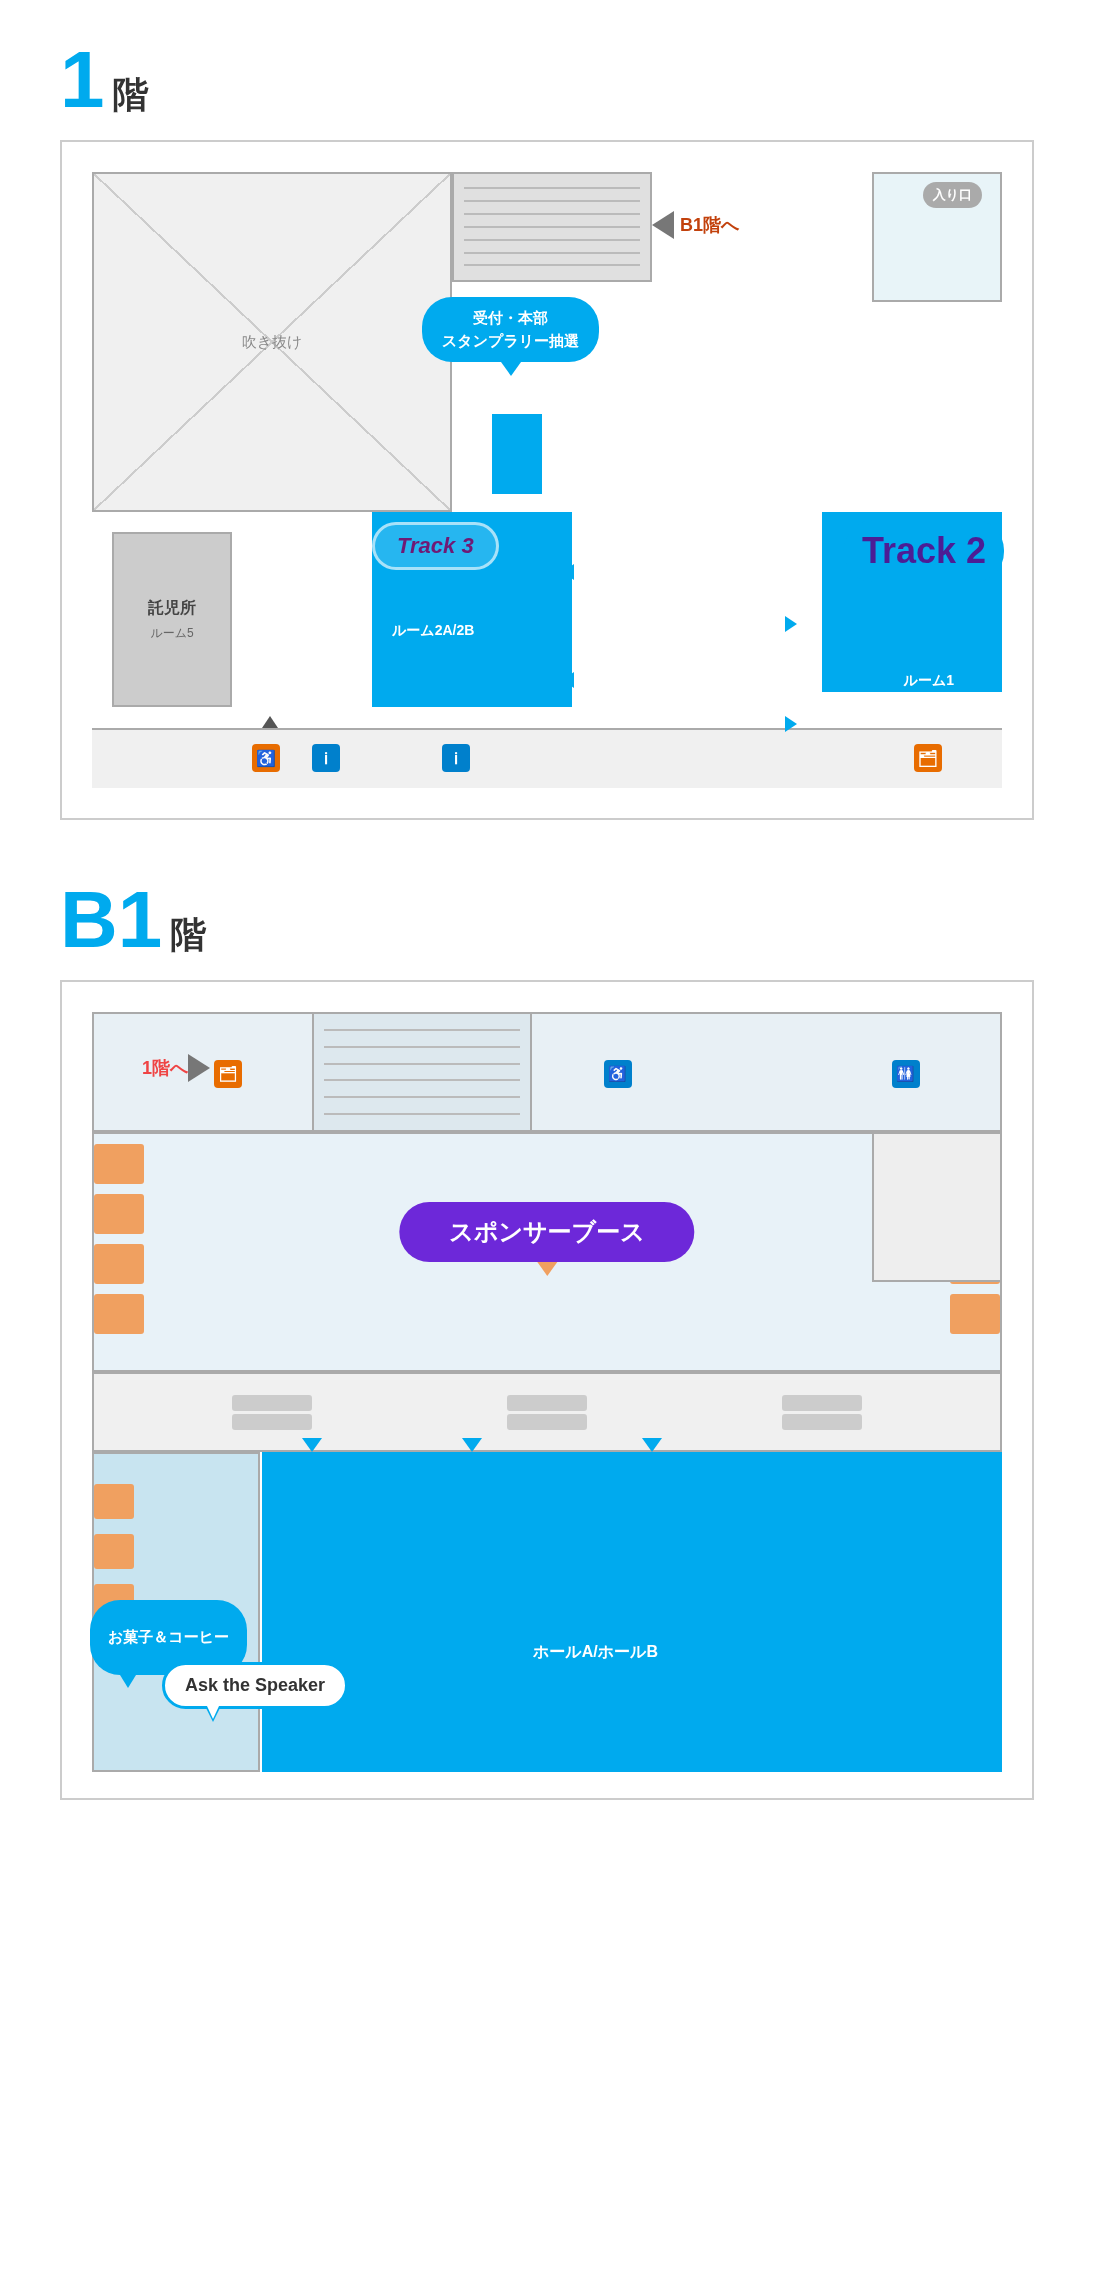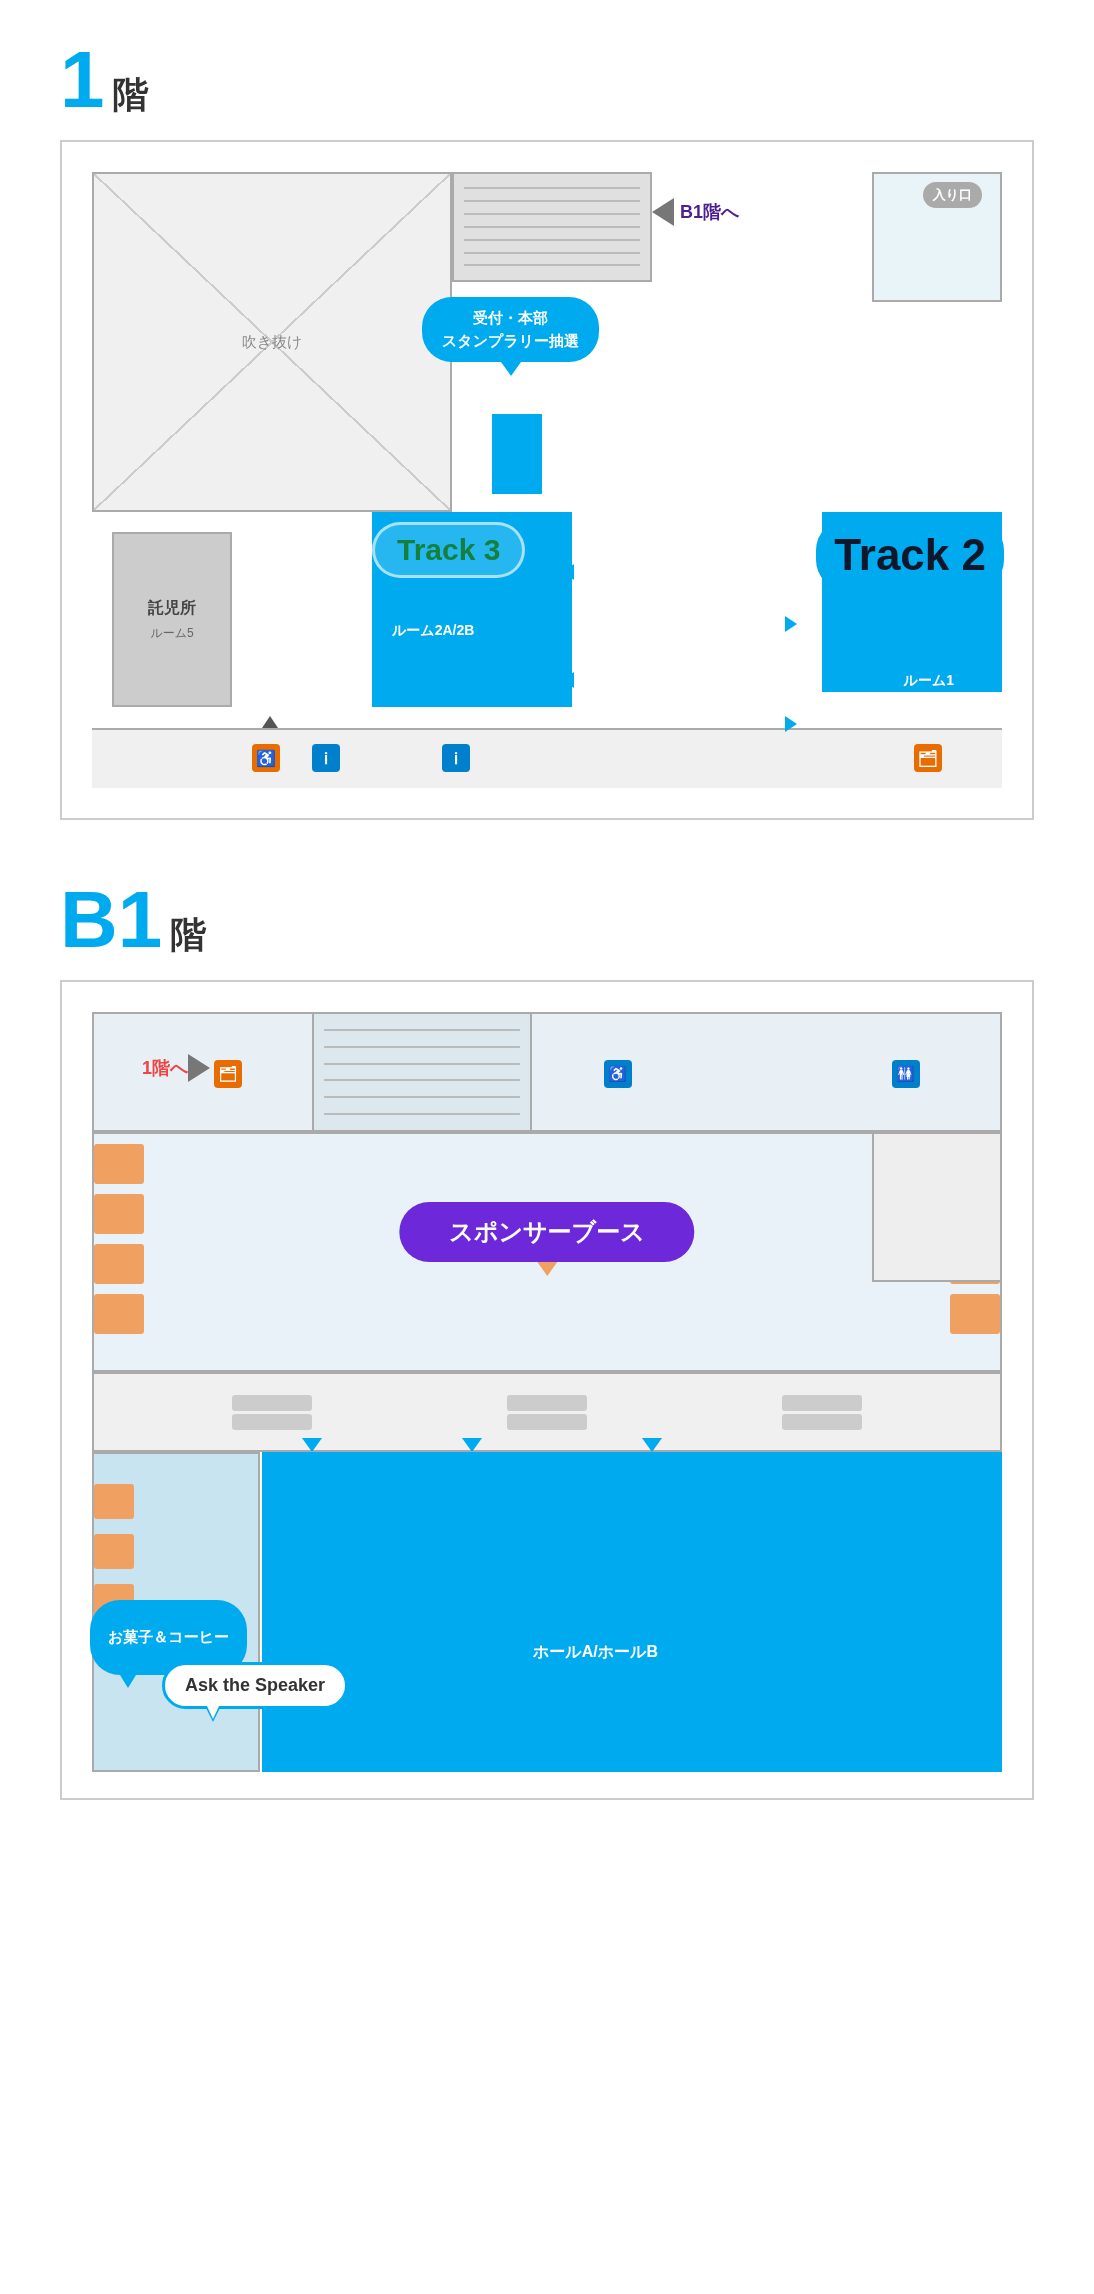--- a/index.html
+++ b/index.html
@@ -97,27 +97,27 @@
       padding: 8px 10px;
     }
     .stair-line {
       height: 2px;
       background: #bbb;
     }
 
     
     .f1-b1-label {
       position: absolute;
-      top: 56px;
+      top: 69px;
       left: 590px;
       display: flex;
       align-items: center;
       font-size: 18px;
       font-weight: 700;
-      color: #4c1d95;
+      color: #c2410c;
       gap: 6px;
     }
     .arrow-left {
       width: 0;
       height: 0;
       border-top: 14px solid transparent;
       border-bottom: 14px solid transparent;
       border-right: 22px solid #777;
     }
 
@@ -194,23 +194,23 @@
     .f1-track2-bubble {
       position: absolute;
       top: 378px;
       right: 28px;
       background: #00aaee;
       border-radius: 30px;
       padding: 10px 18px;
       z-index: 10;
     }
     .f1-track2-bubble .track-label {
-      font-size: 44px;
+      font-size: 36px;
       font-weight: 900;
-      color: #0f172a;
+      color: #4c1d95;
     }
     .f1-room1-label {
       position: absolute;
       top: 530px;
       right: 78px;
       font-size: 14px;
       color: #fff;
       font-weight: 600;
     }
 
@@ -227,23 +227,24 @@
       position: absolute;
       top: 380px;
       left: 310px;
       background: rgba(255,255,255,0.15);
       border: 3px solid rgba(255,255,255,0.6);
       border-radius: 30px;
       padding: 8px 22px;
       z-index: 10;
     }
     .f1-track3-bubble .track-label {
-      font-size: 30px;
+      font-size: 22px;
       font-weight: 900;
-      color: #15803d;
+      color: #701a75;
+      font-style: italic;
     }
     .f1-room2ab-label {
       position: absolute;
       top: 480px;
       left: 330px;
       font-size: 14px;
       color: #fff;
       font-weight: 600;
     }
 

